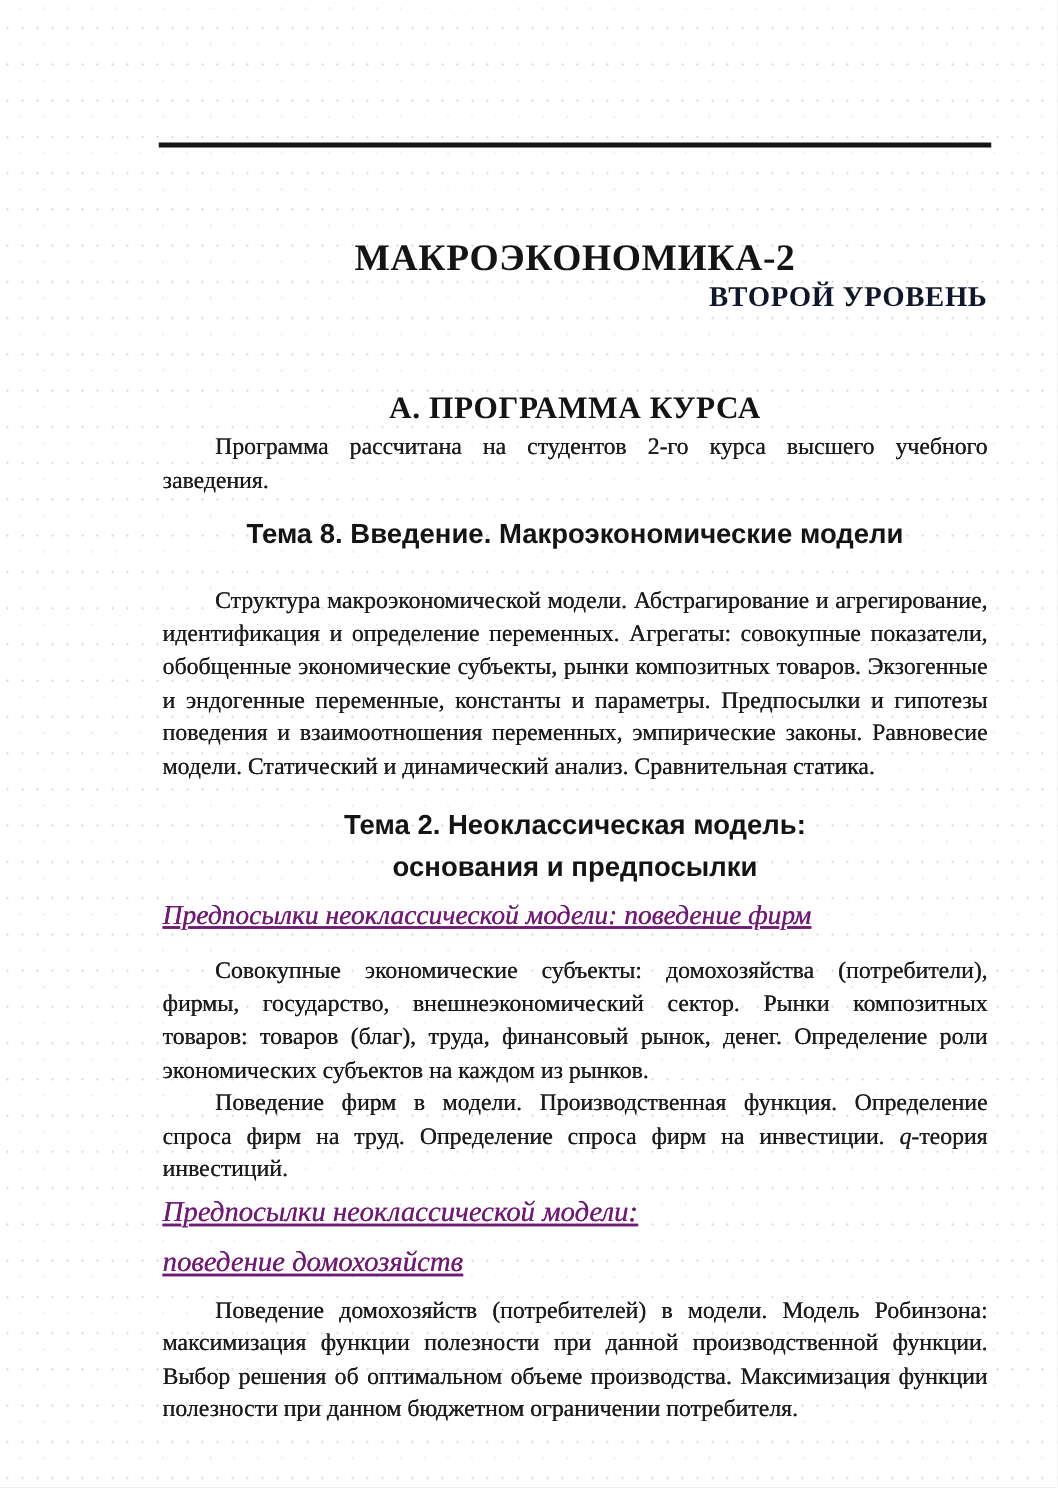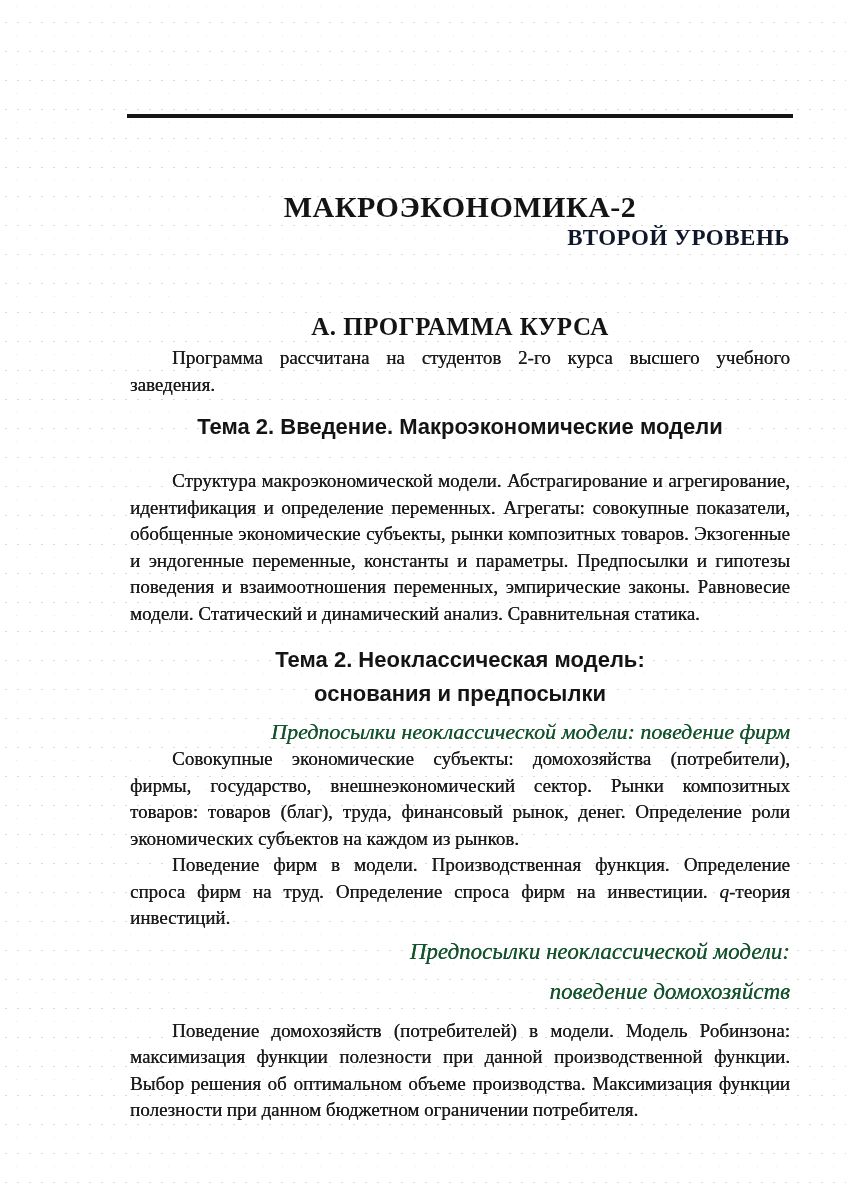--- a/index.html
+++ b/index.html
@@ -77,28 +77,29 @@
     text-align: center;
     color: #141414;
   }
   .theme-heading.one-line { margin-top: 16px; line-height: 26px; }
   .theme-heading.two-line { margin-top: 16px; }
   .theme-heading span { display: block; }
   .theme1-par { margin-top: 28px; }
   .italic-heading {
     font: italic 22px/26px "Liberation Serif", serif;
     font-weight: normal;
-    text-align: right;
-    color: #14532d;
+    text-align: left;
+    color: #701a75;
     text-shadow: 0.25px 0 0 currentColor;
+    text-decoration: underline;
   }
   .firms-heading { margin-top: 8px; }
   .households-heading { font-size: 23px; line-height: 40px; }
   .households-heading span { display: block; }
-  .firms-par1 { margin-top: 1px; }
+  .firms-par1 { margin-top: 19px; }
   .firms-par2 { margin-top: 0; }
   .households-par { margin-top: 6px; }
   .q-italic { font-style: italic; }
   .page-number {
     position: absolute;
     left: 128px;
     top: 1192px;
     font: 24px/28px "Liberation Serif", serif;
     color: #1c1c1c;
   }
@@ -111,21 +112,21 @@
   <div class="rule"></div>
 
   <div class="content">
     <h1 class="title">МАКРОЭКОНОМИКА-2</h1>
     <h2 class="subtitle">ВТОРОЙ УРОВЕНЬ</h2>
 
     <h3 class="section-heading">А. ПРОГРАММА КУРСА</h3>
 
     <p class="body-par indent intro">Программа рассчитана на студентов 2-го курса высшего учебного заведения.</p>
 
-    <h4 class="theme-heading one-line">Тема 2. Введение. Макроэкономические модели</h4>
+    <h4 class="theme-heading one-line">Тема 8. Введение. Макроэкономические модели</h4>
 
     <p class="body-par indent theme1-par">Структура макроэкономической модели. Абстрагирование и агрегирование, идентификация и определение переменных. Агрегаты: совокупные показатели, обобщенные экономические субъекты, рынки композитных товаров. Экзогенные и эндогенные переменные, константы и параметры. Предпосылки и гипотезы поведения и взаимоотношения переменных, эмпирические законы. Равновесие модели. Статический и динамический анализ. Сравнительная статика.</p>
 
     <h4 class="theme-heading two-line">
       <span>Тема 2. Неоклассическая модель:</span>
       <span>основания и предпосылки</span>
     </h4>
 
     <h5 class="italic-heading firms-heading">Предпосылки неоклассической модели: поведение фирм</h5>
 

